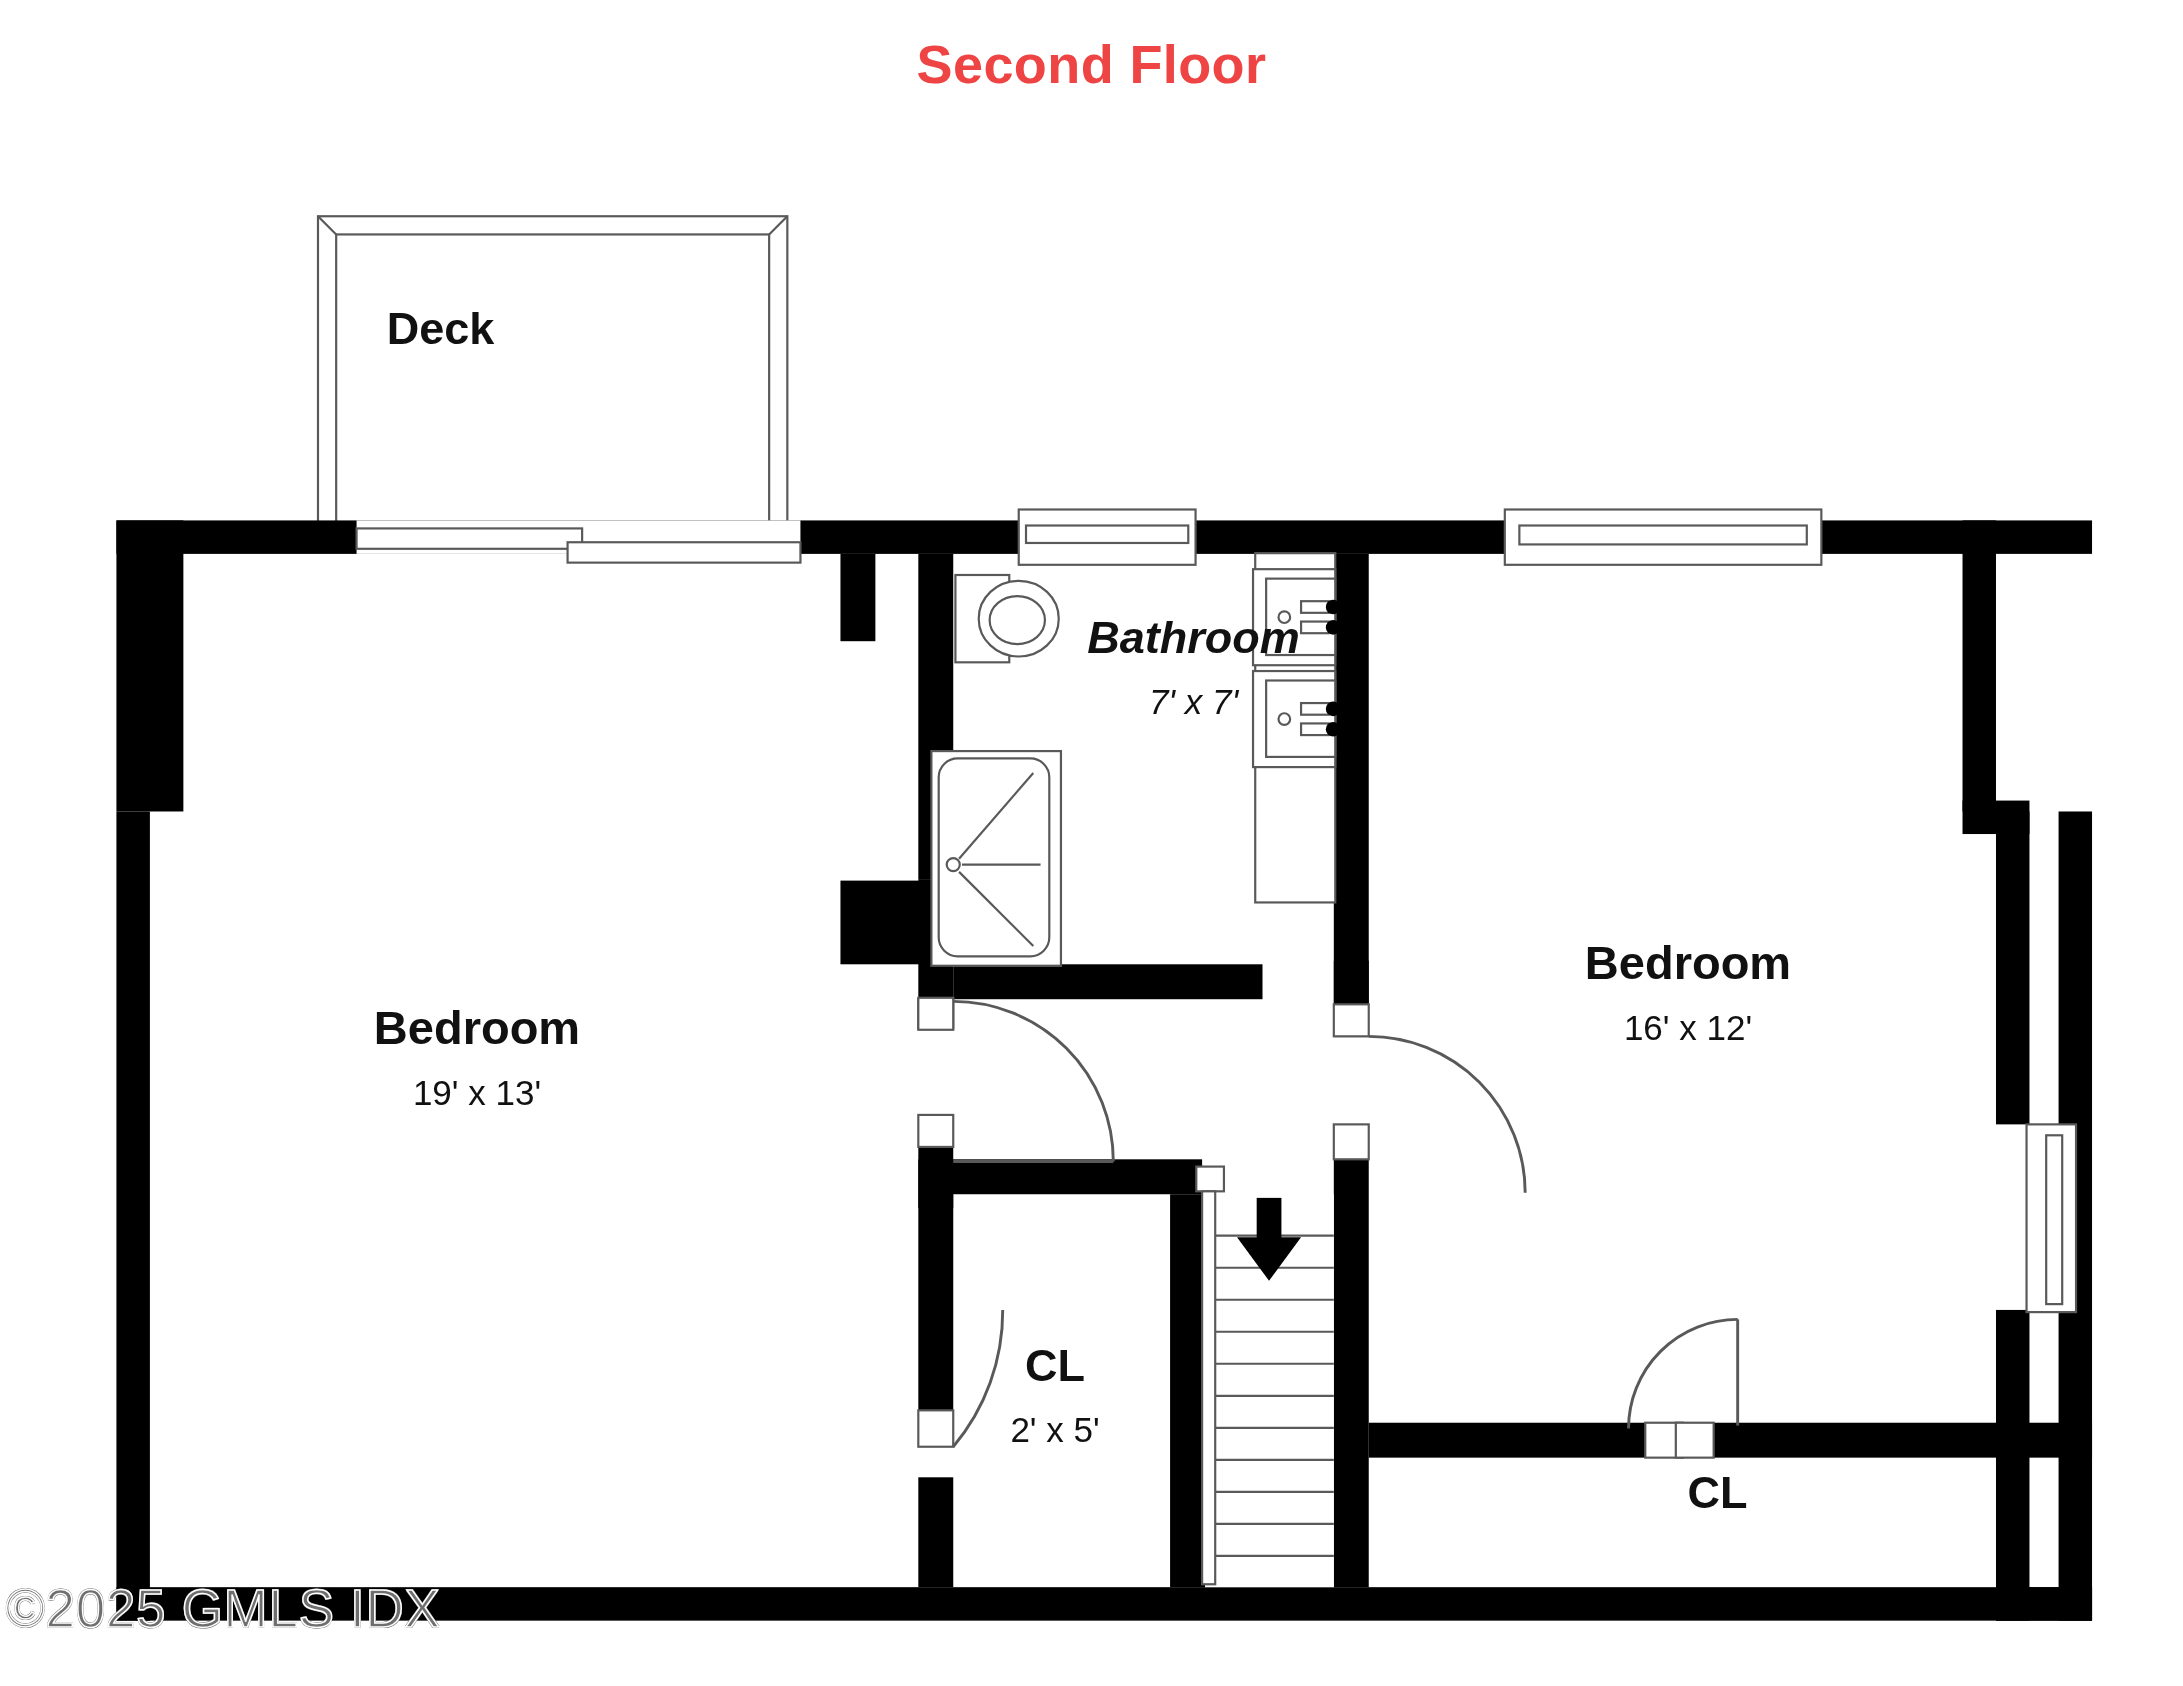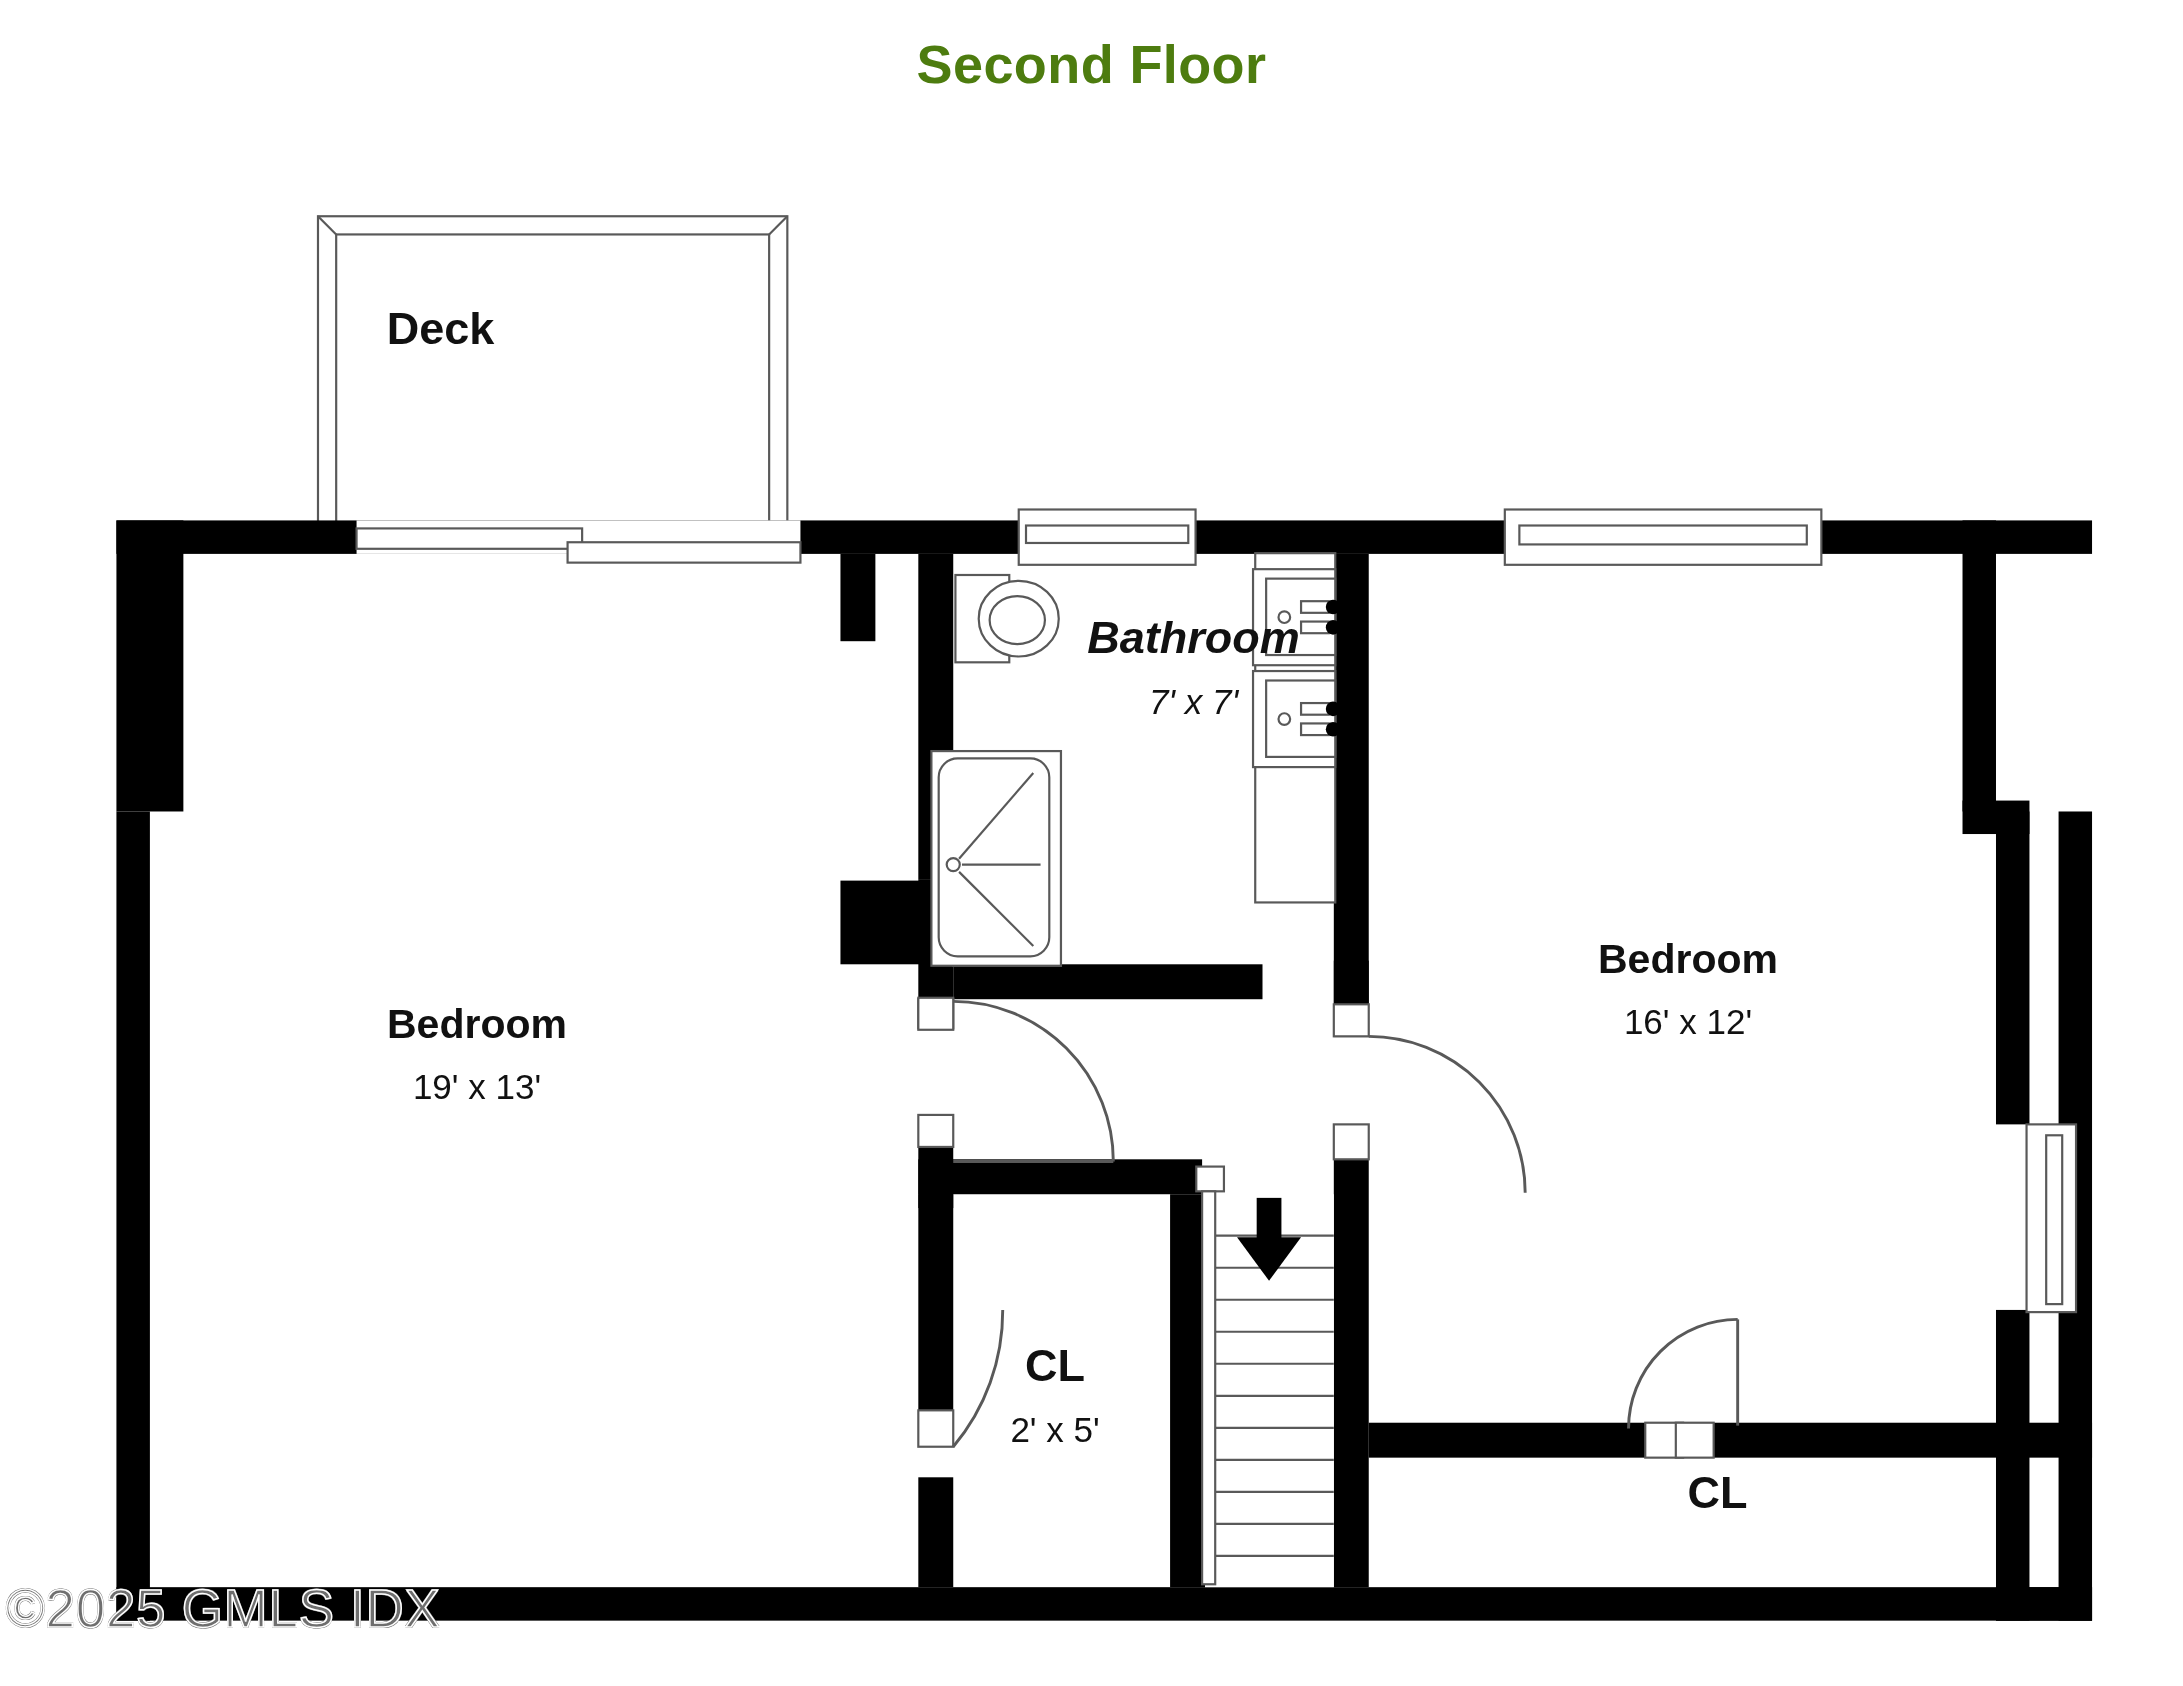--- a/index.html
+++ b/index.html
@@ -22,21 +22,21 @@
 
   
   #plan-title {
     position: absolute;
     left: 0;
     top: 33px;
     width: 2183px;
     text-align: center;
     font-size: 54px;
     font-weight: bold;
-    color: #4d7c0f;
+    color: #ef4444;
     letter-spacing: 0.4px;
   }
 
   
   #plan-svg {
     position: absolute;
     left: 0;
     top: 0;
     width: 2183px;
     height: 1687px;
@@ -55,21 +55,21 @@
     font-weight: bold;
     line-height: 1.0;
   }
   .room-label .rdim {
     display: block;
     font-size: 35px;
     font-weight: normal;
     line-height: 1.25;
     margin-top: 20px;
   }
-  .room-label.big .rname { font-size: 41px; }
+  .room-label.big .rname { font-size: 47px; }
 
   #label-deck { left: 324px; top: 306px; width: 233px; }
   #label-bathroom { left: 1048px; top: 615px; width: 291px; font-style: italic; }
   #label-bedroom-left { left: 295px; top: 1004px; width: 364px; }
   #label-bedroom-right { left: 1499px; top: 939px; width: 378px; }
   #label-cl-left { left: 946px; top: 1343px; width: 218px; }
   #label-cl-right { left: 1623px; top: 1470px; width: 189px; }
 
   
   #watermark {

